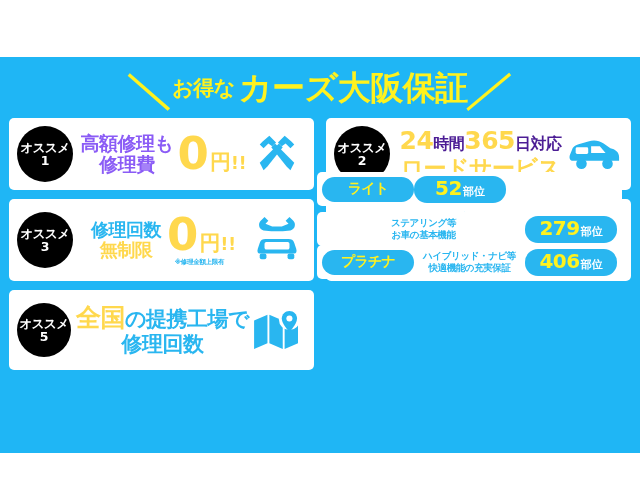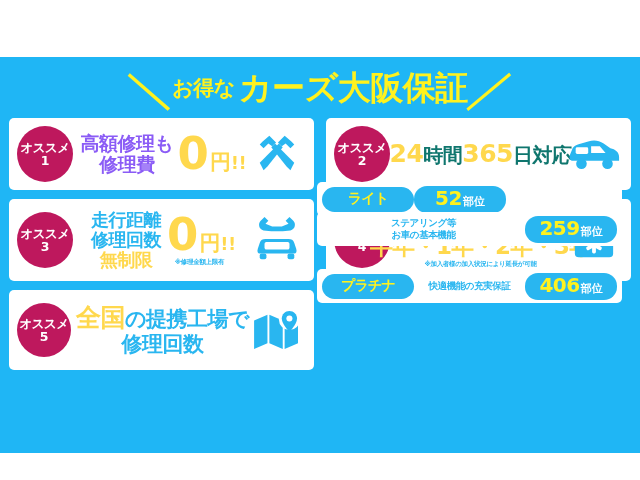--- a/index.html
+++ b/index.html
@@ -95,21 +95,21 @@
     padding: 0 8px;
     box-sizing: border-box;
   }
 
   
   .badge {
     flex: 0 0 auto;
     width: 56px;
     height: 56px;
     border-radius: 50%;
-    background: #be185d;
+    background: #000000;
     color: #ffffff;
     display: flex;
     flex-direction: column;
     align-items: center;
     justify-content: center;
     line-height: 1.05;
     margin-right: 6px;
   }
   .badge .b-text {
     font-size: 12.5px;
@@ -181,21 +181,21 @@
     align-items: center;
     line-height: 1.14;
   }
   .c2-l1 {
     font-size: 21px;
     font-weight: bold;
     letter-spacing: -0.5px;
     white-space: nowrap;
   }
   .c2-l1 .num { font-size: 25px; color: #FFD84D; }
-  .c2-l1 .unit { font-size: 20px; color: #0f766e; }
+  .c2-l1 .unit { font-size: 16px; color: #4c1d95; }
   .c2-l2 {
     font-size: 23px;
     font-weight: bold;
     color: #FFD84D;
     letter-spacing: -0.5px;
   }
 
   
   .c3-lines {
     display: flex;
@@ -279,23 +279,23 @@
     left: 0;
     width: 305px;
     height: 34px;
     background: #ffffff;
     border-radius: 5px;
     display: flex;
     align-items: center;
     padding: 0 5px;
     box-sizing: border-box;
   }
-  .plan-row.r1 { top: 10px; }
+  .plan-row.r1 { top: 0; }
   .plan-row.r2 { top: 40px; }
-  .plan-row.r3 { top: 97px; }
+  .plan-row.r3 { top: 73px; }
 
   .plan-name {
     flex: 0 0 auto;
     width: 92px;
     height: 25px;
     border-radius: 13px;
     background: #29B6F0;
     color: #FFF21E;
     font-size: 14px;
     font-weight: bold;
@@ -391,20 +391,21 @@
       <div class="card-row">
         <div class="badge">
           <span class="b-text">オススメ</span>
           <span class="b-num">2</span>
         </div>
         <div class="copy">
           <div class="c2-lines">
             <span class="c2-l1">
               <span class="num">24</span><span class="unit">時間</span><span class="num">365</span><span class="unit">日対応</span>
             </span>
+            <span class="c2-l2">ロードサービス</span>
           </div>
         </div>
         <div class="icon-slot">
           <svg width="54" height="36" viewBox="0 0 56 36" aria-hidden="true">
             <g fill="#29B6F0">
               <path d="M6 25 C3 25 2 22 3 19 L5 14 C6 11 8 9 12 8 L22 5 C28 3 33 4 38 7 L45 12 C50 13 54 16 54 21 L54 25 Z"></path>
               <rect x="9" y="11" width="13" height="7" rx="1.5" fill="#ffffff"></rect>
               <path d="M25 10 L34 10 L40 17 L25 17 Z" fill="#ffffff"></path>
             </g>
             <circle cx="15" cy="28" r="5.5" fill="#29B6F0"></circle>
@@ -415,21 +416,20 @@
     </div>
 
     <div class="card card-3">
       <div class="card-row">
         <div class="badge">
           <span class="b-text">オススメ</span>
           <span class="b-num">3</span>
         </div>
         <div class="copy">
           <div class="c3-lines">
-            <span class="l">走行距離</span>
             <span class="l">修理回数</span>
             <span class="l hl">無制限</span>
           </div>
           <div class="c3-price-wrap">
             <div class="price">
               <span class="zero">0</span>
               <span class="yen">円</span>
               <span class="bang">!!</span>
             </div>
             <span class="note">※修理金額上限有</span>
@@ -520,28 +520,29 @@
         <span class="u">部位</span>
       </div>
     </div>
 
     <div class="plan-row r2">
       <div class="plan-desc">
         <div>ステアリング等</div>
         <div>お車の基本機能</div>
       </div>
       <div class="plan-count">
-        <span class="n">259</span>
+        <span class="n">279</span>
         <span class="u">部位</span>
       </div>
     </div>
 
     <div class="plan-row r3">
       <div class="plan-name">プラチナ</div>
       <div class="plan-desc">
+        <div>ハイブリッド・ナビ等</div>
         <div>快適機能の充実保証</div>
       </div>
       <div class="plan-count">
         <span class="n">406</span>
         <span class="u">部位</span>
       </div>
     </div>
 
   </div>
 

